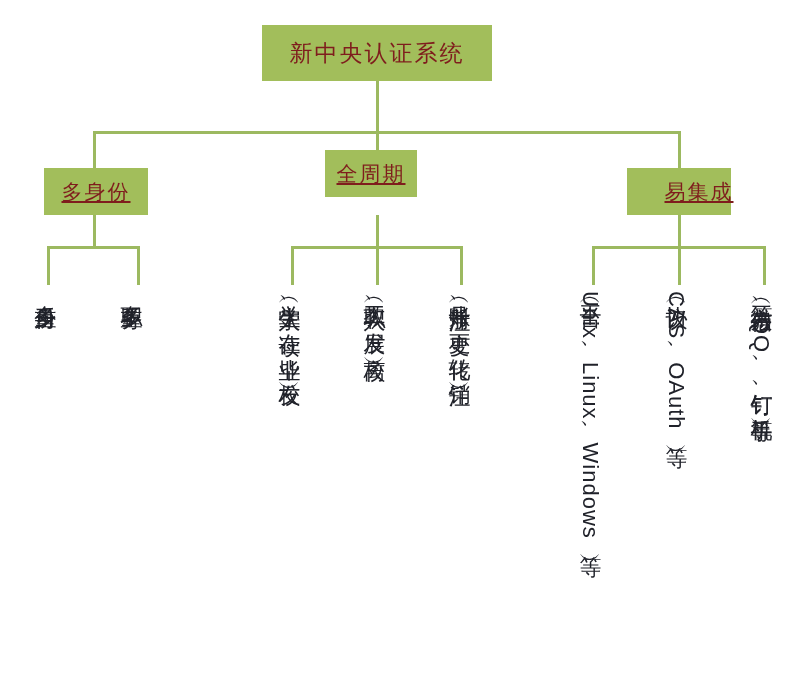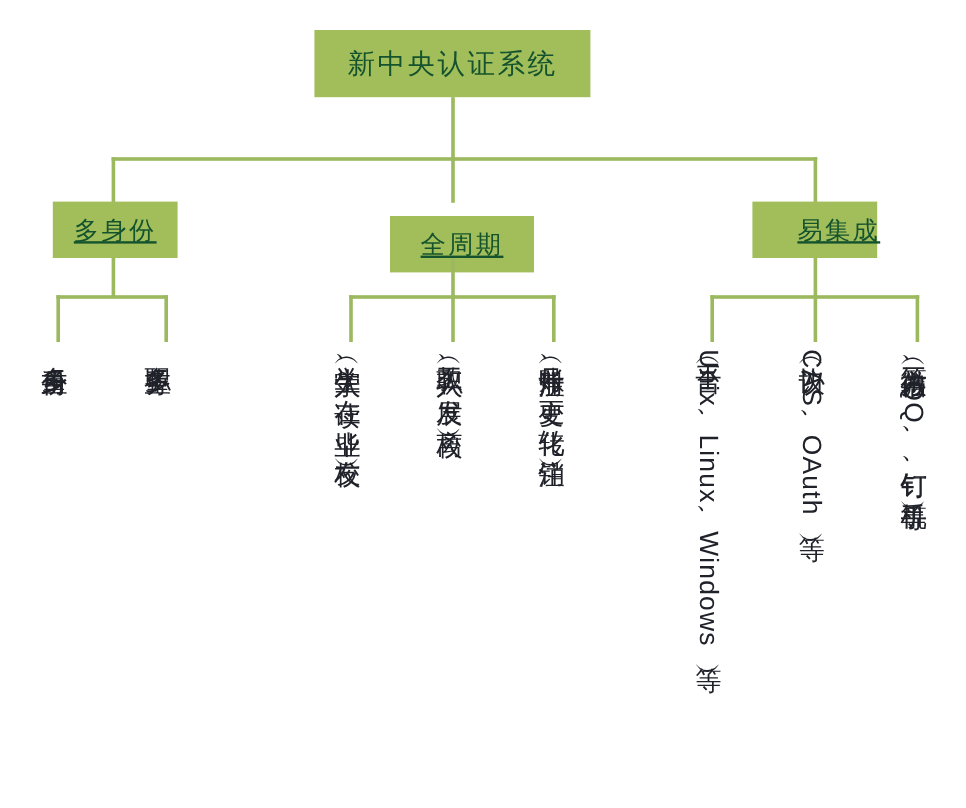--- a/index.html
+++ b/index.html
@@ -24,42 +24,42 @@
     position: absolute;
     background: #9CB960;
   }
   .line.v { width: 3px; }
   .line.h { height: 3px; }
 
   
   .node-box {
     position: absolute;
     background: #A2BE5B;
-    color: #14532d;
+    color: #7f1d1d;
     display: flex;
     align-items: center;
     justify-content: center;
     letter-spacing: 2px;
     box-sizing: border-box;
     white-space: nowrap;
   }
   .node-root {
     left: 262px;
     top: 25px;
     width: 230px;
     height: 56px;
     font-size: 23px;
   }
   .node-l2 {
     height: 47px;
     font-size: 21px;
     text-decoration: underline;
   }
   .node-l2.b0 { left: 44px;  top: 168px; width: 104px; }
-  .node-l2.b1 { left: 325px; top: 180px; width: 120px; }
+  .node-l2.b1 { left: 325px; top: 150px; width: 92px; }
   .node-l2.b2 { left: 627px; top: 168px; width: 104px; padding-left: 40px; }
 
   
   .leaf {
     position: absolute;
     top: 288px;
     writing-mode: vertical-rl;
     text-orientation: upright;
     font-size: 22px;
     line-height: 1.02;

